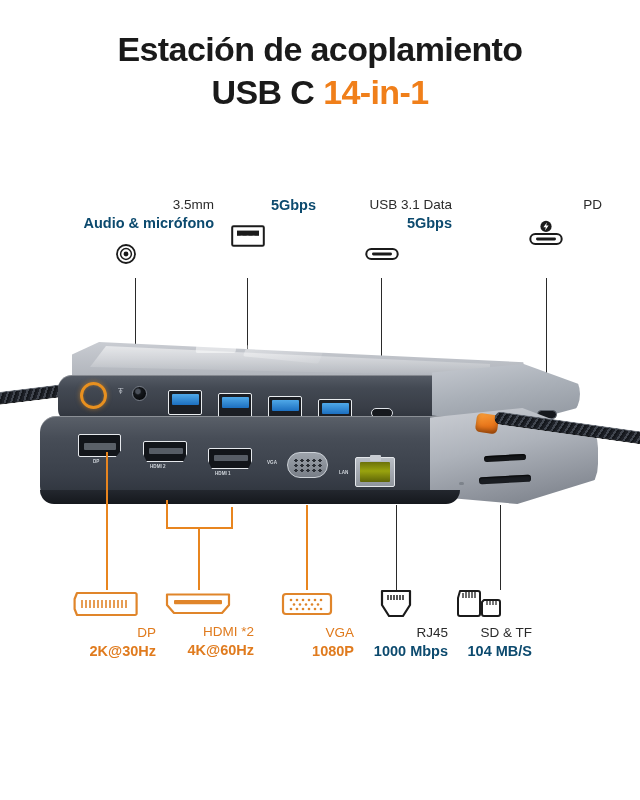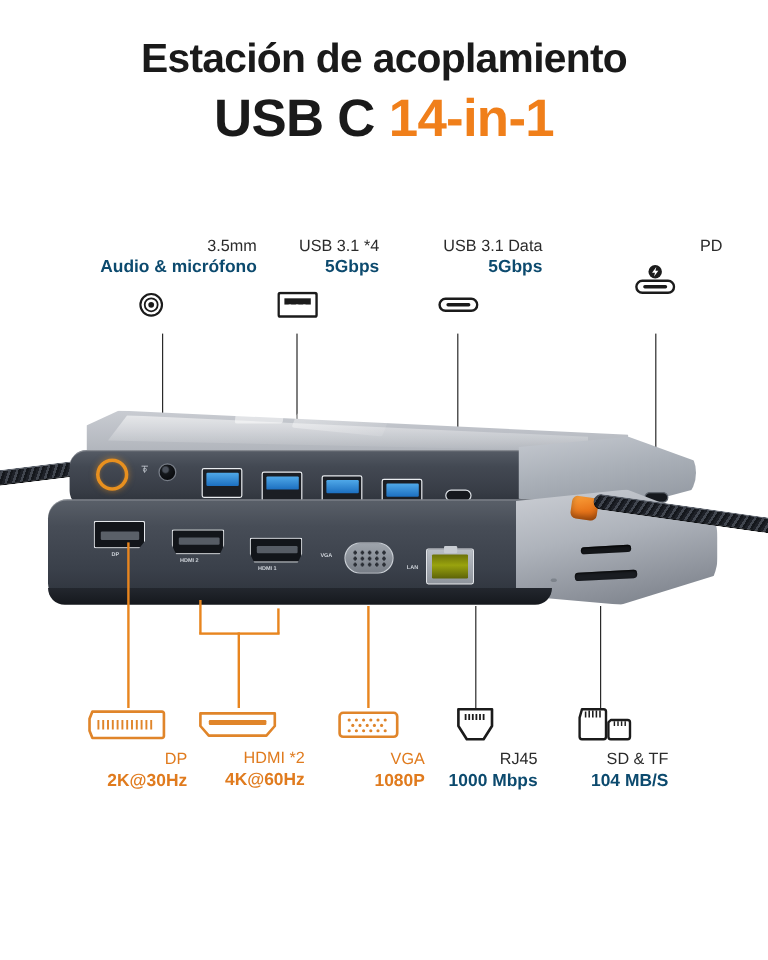--- a/index.html
+++ b/index.html
@@ -7,21 +7,21 @@
     width: 640px; height: 800px;
     background: #ffffff;
     font-family: "Liberation Sans", sans-serif;
     overflow: hidden;
   }
   #page { position: relative; width: 640px; height: 800px; background:#fff; }
 
   
   .title-block { position:absolute; top:28px; left:0; width:640px; text-align:center; }
   .title-line { font-size:34px; font-weight:700; color:#1a1a1a; letter-spacing:-0.6px; line-height:1.26; }
-  .title-line2 { font-size:44px; font-weight:700; color:#1a1a1a; letter-spacing:-0.6px; line-height:1.26; }
+  .title-line2 { font-size:34px; font-weight:700; color:#1a1a1a; letter-spacing:-0.6px; line-height:1.26; }
   .accent { color:#F07F1A; }
 
   
   .callout { position:absolute; text-align:right; }
   .c-sub { font-size:13.5px; color:#2b2b2b; line-height:1.35; white-space:nowrap; }
   .c-main { font-size:14.5px; font-weight:700; color:#0c4a6e; line-height:1.35; white-space:nowrap; }
   .c-main.orange, .c-sub.orange { color:#E07B1E; }
   .c-sub.orange { font-weight:400; }
 
   .ico { display:flex; justify-content:center; align-items:center; height:30px; margin-top:5px; }
@@ -196,21 +196,20 @@
     <div class="ico">
       <svg width="22" height="22" viewBox="0 0 22 22">
         <circle cx="11" cy="11" r="9" fill="none" stroke="#1b1b1b" stroke-width="1.8"></circle>
         <circle cx="11" cy="11" r="5.4" fill="none" stroke="#1b1b1b" stroke-width="1.5"></circle>
         <circle cx="11" cy="11" r="2.4" fill="#1b1b1b"></circle>
       </svg>
     </div>
   </div>
 
   <div class="callout" style="left:180px; top:196px; width:136px;">
-    <div class="c-sub">USB 3.1 *4</div>
     <div class="c-main">5Gbps</div>
     <div class="ico">
       <svg width="34" height="22" viewBox="0 0 34 22">
         <rect x="1.2" y="1.2" width="31.6" height="19.6" rx="1.4" fill="none" stroke="#1b1b1b" stroke-width="2"></rect>
         <rect x="6" y="5.6" width="22" height="5.2" fill="#1b1b1b"></rect>
         <rect x="9.6" y="10.8" width="2" height="2.4" fill="#ffffff"></rect>
         <rect x="15.6" y="10.8" width="2" height="2.4" fill="#ffffff"></rect>
         <rect x="21.6" y="10.8" width="2" height="2.4" fill="#ffffff"></rect>
       </svg>
     </div>
@@ -419,21 +418,21 @@
             <line x1="21" y1="6" x2="21" y2="11"></line>
           <line x1="24" y1="6" x2="24" y2="11"></line>
             <line x1="27" y1="6" x2="27" y2="11"></line>
         </g>
       </svg>
     </div>
     <div class="c-sub">RJ45</div>
     <div class="c-main">1000 Mbps</div>
   </div>
 
-  <div class="callout" style="left:451px; top:588px; width:106px;">
+  <div class="callout" style="left:426px; top:588px; width:106px;">
     <div class="ico-b">
       <svg width="56" height="30" viewBox="0 0 56 30">
         <path d="M9 2 H27 a2 2 0 0 1 2 2 V25 a2 2 0 0 1 -2 2 H9 a2 2 0 0 1 -2 -2 V9 Z" fill="none" stroke="#1b1b1b" stroke-width="2" stroke-linejoin="round"></path>
         <g stroke="#1b1b1b" stroke-width="1.3">
           <line x1="12" y1="4" x2="12" y2="9"></line>
             <line x1="15" y1="3" x2="15" y2="9"></line>
           <line x1="18" y1="3" x2="18" y2="9"></line>
             <line x1="21" y1="3" x2="21" y2="9"></line>
           <line x1="24" y1="3" x2="24" y2="9"></line>
         </g>

